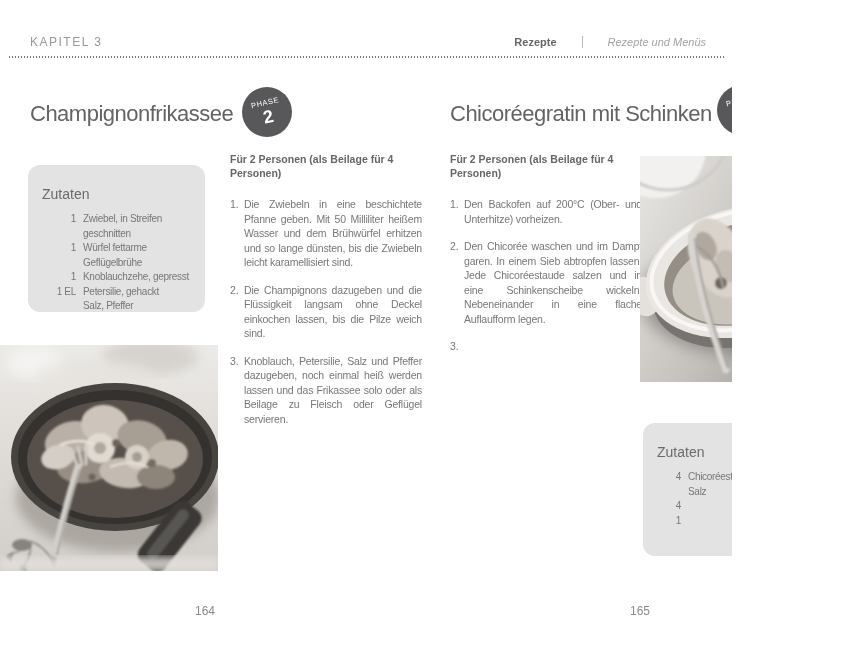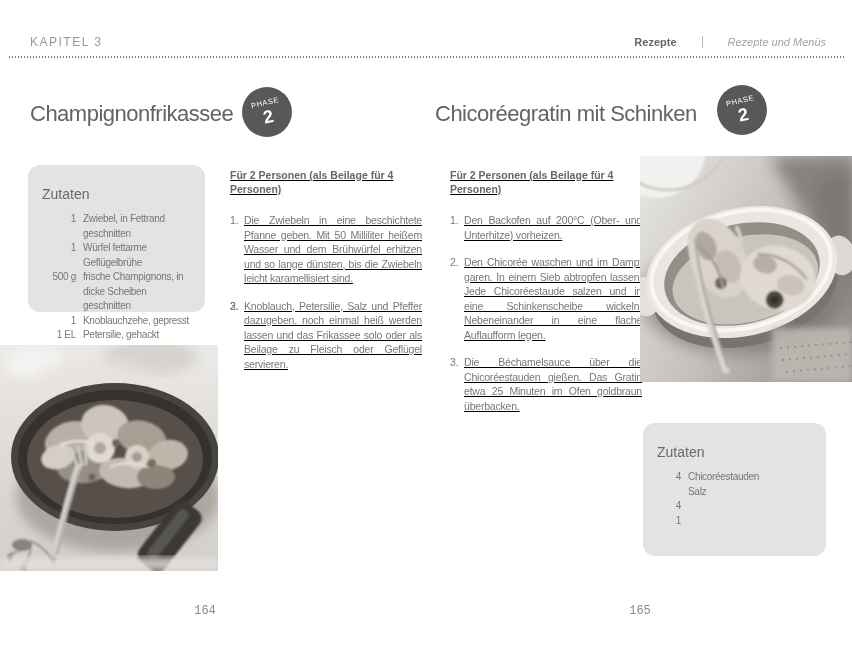--- a/index.html
+++ b/index.html
@@ -1,16 +1,16 @@
 <!DOCTYPE html>
 <html><head>
 <meta charset="utf-8">
 <style>
   html,body{margin:0;padding:0;background:#ffffff;}
-  .page{position:relative;width:852px;height:648px;background:#ffffff;overflow:hidden;
+  .page{position:relative;width:732px;height:648px;background:#ffffff;overflow:hidden;
         font-family:"Liberation Sans","DejaVu Sans",sans-serif;}
 
   
   .chapter{position:absolute;left:30px;top:35px;font-size:12px;letter-spacing:1.5px;
            color:#98989a;}
   .header-right{position:absolute;right:26px;top:36px;font-size:11px;color:#6a6a6c;
                 display:flex;align-items:flex-end;gap:25px;}
   .header-right .bold{font-weight:bold;color:#66666a;}
   .header-right .vsep{width:1px;height:12px;background:#b9b9bb;}
   .header-right .ital{font-style:italic;color:#a3a3a5;}
@@ -22,21 +22,21 @@
   .recipe-title{position:absolute;top:101px;font-size:22px;letter-spacing:-0.5px;
                 color:#636365;}
   .badge{position:absolute;width:50px;height:50px;border-radius:50%;background:#58585a;
          display:flex;align-items:center;justify-content:center;}
   .badge-inner{display:flex;flex-direction:column;align-items:center;color:#ffffff;
                transform:rotate(-13deg);line-height:1;}
   .badge-label{font-size:7.5px;letter-spacing:0.6px;}
   .badge-number{font-size:18px;font-weight:bold;margin-top:1px;}
 
   
-  .instructions{position:absolute;top:168px;width:192px;text-decoration:underline;}
+  .instructions{position:absolute;top:152px;width:192px;}
   .serving-note{font-weight:bold;font-size:10.5px;line-height:14px;color:#66666a;
                 width:166px;margin-bottom:17px;}
   .step{position:relative;padding-left:14px;margin-bottom:13px;font-size:10.5px;
         line-height:14.5px;letter-spacing:-0.2px;color:#77777a;text-align:justify;}
   .step-num{position:absolute;left:0;top:0;}
 
   
   .zbox{position:absolute;background:#e3e3e4;border-radius:12px;box-sizing:border-box;
         padding:14px 10px 0 12px;}
   .zbox-title{font-size:14px;color:#6a6a6c;margin:7px 0 10px 2px;}
@@ -44,21 +44,21 @@
   .zrow .qty{flex:none;text-align:right;padding-right:7px;}
   .zbox-left .qty{width:36px;}
   .zbox-right .qty{width:26px;}
   .zrow .itext{flex:1;}
 
   
   .photo{position:absolute;display:block;}
 
   
   .pagenum{position:absolute;top:604px;width:90px;text-align:center;font-size:12px;
-           color:#8a8a8c;font-family:Liberation Mono, monospace;}
+           color:#8a8a8c;}
 </style>
 </head>
 <body>
 
 <div class="page">
 
   <div class="chapter">KAPITEL 3</div>
   <div class="header-right">
     <span class="bold">Rezepte</span>
     <span class="vsep"></span>
@@ -72,29 +72,25 @@
     <div class="badge-inner">
       <span class="badge-label">PHASE</span>
       <span class="badge-number">2</span>
     </div>
   </div>
 
   <div class="zbox zbox-left" style="left:28px;top:165px;width:177px;height:147px;">
     <div class="zbox-title">Zutaten</div>
     <div class="zrow">
       <span class="qty">1</span>
-      <span class="itext">Zwiebel, in Fettrand geschnitten</span>
+      <span class="itext">Zwiebel, in Streifen geschnitten</span>
     </div>
     <div class="zrow">
       <span class="qty">1</span>
       <span class="itext">Würfel fettarme Geflügelbrühe</span>
-    </div>
-    <div class="zrow">
-      <span class="qty">500 g</span>
-      <span class="itext">frische Champignons, in dicke Scheiben geschnitten</span>
     </div>
     <div class="zrow">
       <span class="qty">1</span>
       <span class="itext">Knoblauchzehe, gepresst</span>
     </div>
     <div class="zrow">
       <span class="qty">1 EL</span>
       <span class="itext">Petersilie, gehackt</span>
     </div>
     <div class="zrow">
@@ -104,20 +100,21 @@
   </div>
 
   <div class="instructions" style="left:230px;">
     <div class="serving-note">Für 2 Personen (als Beilage für 4 Personen)</div>
     <div class="step">
       <span class="step-num">1.</span>
       <span class="step-text">Die Zwiebeln in eine beschichtete Pfanne geben. Mit 50 Milliliter heißem Wasser und dem Brühwürfel erhitzen und so lange dünsten, bis die Zwiebeln leicht karamellisiert sind.</span>
     </div>
     <div class="step">
       <span class="step-num">2.</span>
+      <span class="step-text">Die Champignons dazugeben und die Flüssigkeit langsam ohne Deckel einkochen lassen, bis die Pilze weich sind.</span>
     </div>
     <div class="step">
       <span class="step-num">3.</span>
       <span class="step-text">Knoblauch, Petersilie, Salz und Pfeffer dazugeben, noch einmal heiß werden lassen und das Frikassee solo oder als Beilage zu Fleisch oder Geflügel servieren.</span>
     </div>
   </div>
 
   <svg class="photo" style="left:0;top:345px;" width="218" height="226" viewBox="0 0 218 226">
     <defs>
       <linearGradient id="lpbg" x1="0" y1="0" x2="0" y2="1">
@@ -174,42 +171,41 @@
     <g filter="url(#b1)">
       <path d="M30 196 q-8 10 -16 12 M30 196 q2 12 -4 22 M30 196 q12 4 20 16" stroke="#9b9892" stroke-width="2" fill="none"></path>
       <path d="M14 206 l-8 5 5 7 z M26 216 l-7 7 8 5 z M48 210 l9 3 -3 9 z" fill="#8f8c86"></path>
       <ellipse cx="22" cy="200" rx="10" ry="6" fill="#87847f"></ellipse>
     </g>
     <rect x="0" y="212" width="218" height="14" fill="#e3e0db" opacity="0.8" filter="url(#b3)"></rect>
   </svg>
 
   <div class="pagenum" style="left:160px;">164</div>
 
-  <div class="recipe-title" style="left:435px;">Chicoréegratin mit Schinken</div>
+  <div class="recipe-title" style="left:450px;">Chicoréegratin mit Schinken</div>
 
   <div class="badge" style="left:717px;top:85px;">
     <div class="badge-inner">
       <span class="badge-label">PHASE</span>
       <span class="badge-number">2</span>
     </div>
   </div>
 
   <div class="instructions" style="left:450px;">
     <div class="serving-note">Für 2 Personen (als Beilage für 4 Personen)</div>
     <div class="step">
       <span class="step-num">1.</span>
       <span class="step-text">Den Backofen auf 200°C (Ober- und Unterhitze) vorheizen.</span>
     </div>
     <div class="step">
       <span class="step-num">2.</span>
       <span class="step-text">Den Chicorée waschen und im Dampf garen. In einem Sieb abtropfen lassen. Jede Chicoréestaude salzen und in eine Schinkenscheibe wickeln. Nebeneinander in eine flache Auflaufform legen.</span>
     </div>
     <div class="step">
       <span class="step-num">3.</span>
-      <span class="step-text">Die Béchamelsauce über die Chicoréestauden gießen. Das Gratin etwa 25 Minuten im Ofen goldbraun überbacken.</span>
     </div>
   </div>
 
   <svg class="photo" style="left:640px;top:156px;" width="212" height="226" viewBox="0 0 212 226">
     <defs>
       <linearGradient id="rpbg" x1="0" y1="0" x2="1" y2="0.6">
         <stop offset="0" stop-color="#e9e7e4"></stop>
           <stop offset="0.6" stop-color="#c4c1bc"></stop>
         <stop offset="1" stop-color="#9a9794"></stop>
       </linearGradient>

